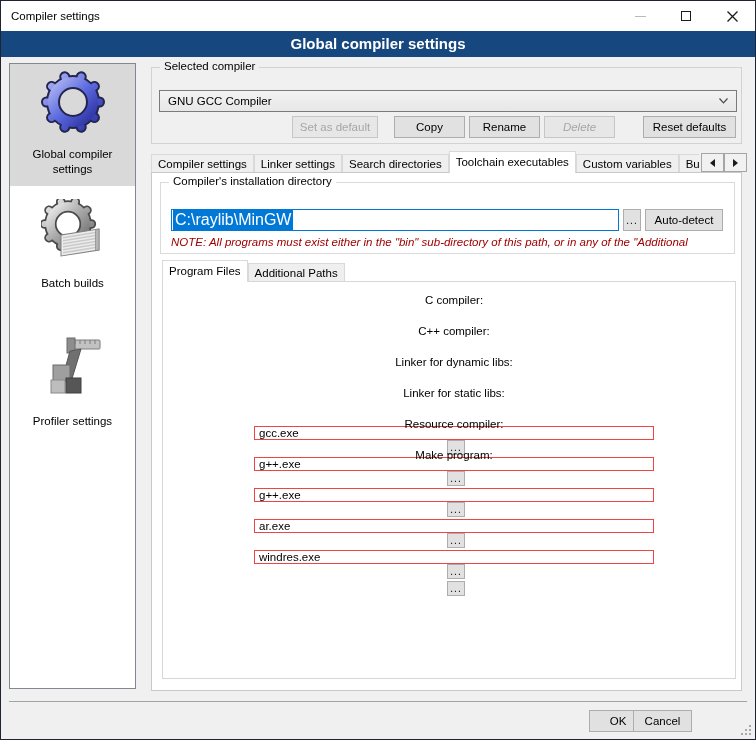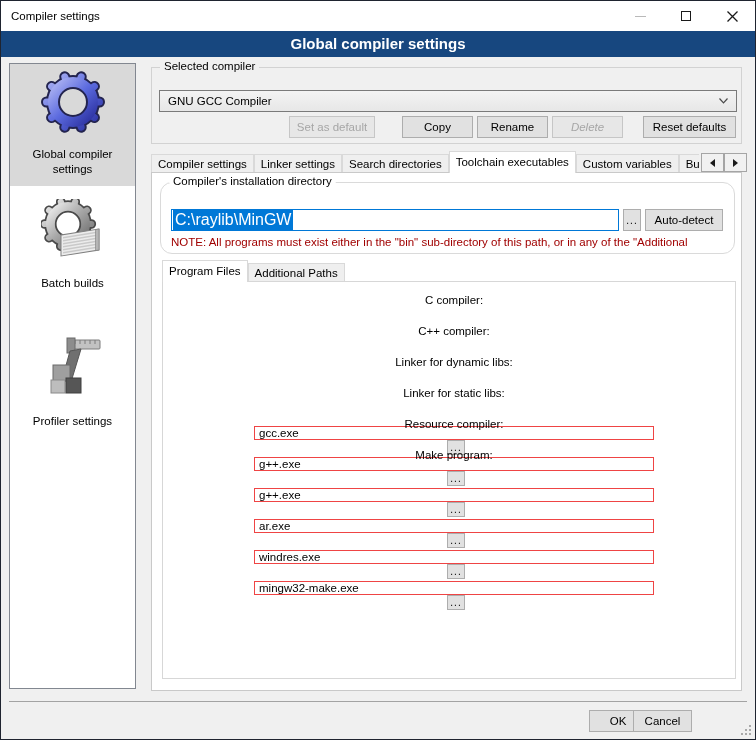--- a/index.html
+++ b/index.html
@@ -25,36 +25,36 @@
   .sidebar{position:absolute;left:8px;top:6px;width:127px;height:626px;background:#fff;border:1px solid #828790;overflow:hidden;}
   .side-item{width:100%;text-align:center;padding:13px 3px 33px;cursor:pointer;}
   .side-item.selected{background:#D9D9D9;padding:6px 3px 9px;}
   .side-icon{display:block;width:64px;height:64px;margin:0 auto 13px;}
   .side-label{font-size:11.5px;color:#000;line-height:15px;}
 
   
   .groupbox{position:absolute;border:1px solid #D2D2D2;}
   .groupbox .legend{position:absolute;top:-8px;left:8px;padding:0 4px;font-size:11.5px;color:#000;}
   .legend-gray{background:#F0F0F0;}
-  .legend-white{background:#fff;border-radius:12px;}
+  .legend-white{background:#fff;}
 
   
   .combo{display:flex;align-items:center;background:linear-gradient(#F3F3F3,#E7E7E7);border:1px solid #7A7A7A;
          font-size:11.5px;padding:0 8px;cursor:default;position:relative;}
   .combo .chev{position:absolute;right:8px;top:50%;margin-top:-3px;}
 
   
   .btn{display:inline-flex;align-items:center;justify-content:center;background:#E1E1E1;border:1px solid #ADADAD;
        font-size:11.5px;color:#000;height:22px;cursor:pointer;font-family:"Liberation Sans",sans-serif;}
   .btn.disabled{color:#A6A6A6;border-color:#C6C6C6;background:#E7E7E7;cursor:default;}
   #compiler-buttons{position:absolute;top:59px;right:19px;display:flex;}
-  #compiler-buttons .btn:nth-child(1){width:86px;margin-right:27px;}
+  #compiler-buttons .btn:nth-child(1){width:86px;margin-right:16px;}
   #compiler-buttons .btn:nth-child(2){width:71px;margin-right:4px;}
   #compiler-buttons .btn:nth-child(3){width:71px;margin-right:4px;}
-  #compiler-buttons .btn:nth-child(4){width:71px;margin-right:20px;font-style:italic;}
+  #compiler-buttons .btn:nth-child(4){width:71px;margin-right:28px;font-style:italic;}
   #compiler-buttons .btn:nth-child(5){width:93px;}
 
   
   .tabstrip{position:absolute;display:flex;align-items:flex-end;overflow:hidden;white-space:nowrap;height:22px;}
   .tab{flex:0 0 auto;height:19px;line-height:18px;padding:0 6px;font-size:11.5px;background:#EFEFEF;
        border:1px solid #D9D9D9;border-bottom:none;cursor:pointer;}
   .tab.active{height:22px;line-height:21px;background:#fff;position:relative;z-index:3;cursor:default;}
   .tab-scrollers{position:absolute;display:flex;z-index:4;}
   .tscroll{width:23px;height:19px;background:#F1F1F1;border:1px solid #A5A5A5;display:flex;align-items:center;justify-content:center;cursor:pointer;}
   .tri-l{width:0;height:0;border-top:4px solid transparent;border-bottom:4px solid transparent;border-right:5px solid #1a1a1a;}
@@ -206,21 +206,21 @@
 
     <div class="tabpage" id="outer-page">
 
       <div class="groupbox legend-white" id="install-group">
         <span class="legend legend-white">Compiler's installation directory</span>
         <div class="path-input" id="path-input" style="border-color: rgb(0, 120, 215);">
           <span class="sel" id="path-sel" style="background: rgb(0, 120, 215);">C:\raylib\MinGW</span>
         </div>
         <button class="btn mini-btn" id="install-browse">...</button>
         <button class="btn" id="autodetect">Auto-detect</button>
-        <div class="note" id="note-text" style="color: rgb(160, 0, 0);">NOTE: All programs must exist either in the "bin" sub-directory of this path, or in any of the "Additional</div>
+        <div class="note" id="note-text" style="color: rgb(160, 0, 0); font-style: italic;">NOTE: All programs must exist either in the "bin" sub-directory of this path, or in any of the "Additional</div>
       </div>
 
       <div class="tabstrip" id="subtab-strip" style="left:10px;top:87px;width:560px;">
           <span class="tab active">Program Files</span>
           <span class="tab">Additional Paths</span>
         </div>
 
       <div class="tabpage" id="inner-page">
         <div id="fields">
             <div class="frow">
@@ -253,23 +253,20 @@
             </div>
             <div class="frow">
               <span class="flabel">Resource compiler:</span>
               <div class="tfield">
                 <span>windres.exe</span>
               </div>
               <button class="btn mini-btn">...</button>
             </div>
             <div class="frow">
               <span class="flabel">Make program:</span>
-              <div class="tfield">
-                <span>mingw32-make.exe</span>
-              </div>
               <button class="btn mini-btn">...</button>
             </div>
           </div>
       </div>
     </div>
 
     <div class="divider"></div>
     <button class="btn" id="ok-btn">OK</button>
     <button class="btn" id="cancel-btn">Cancel</button>
     <div class="grip"></div>

